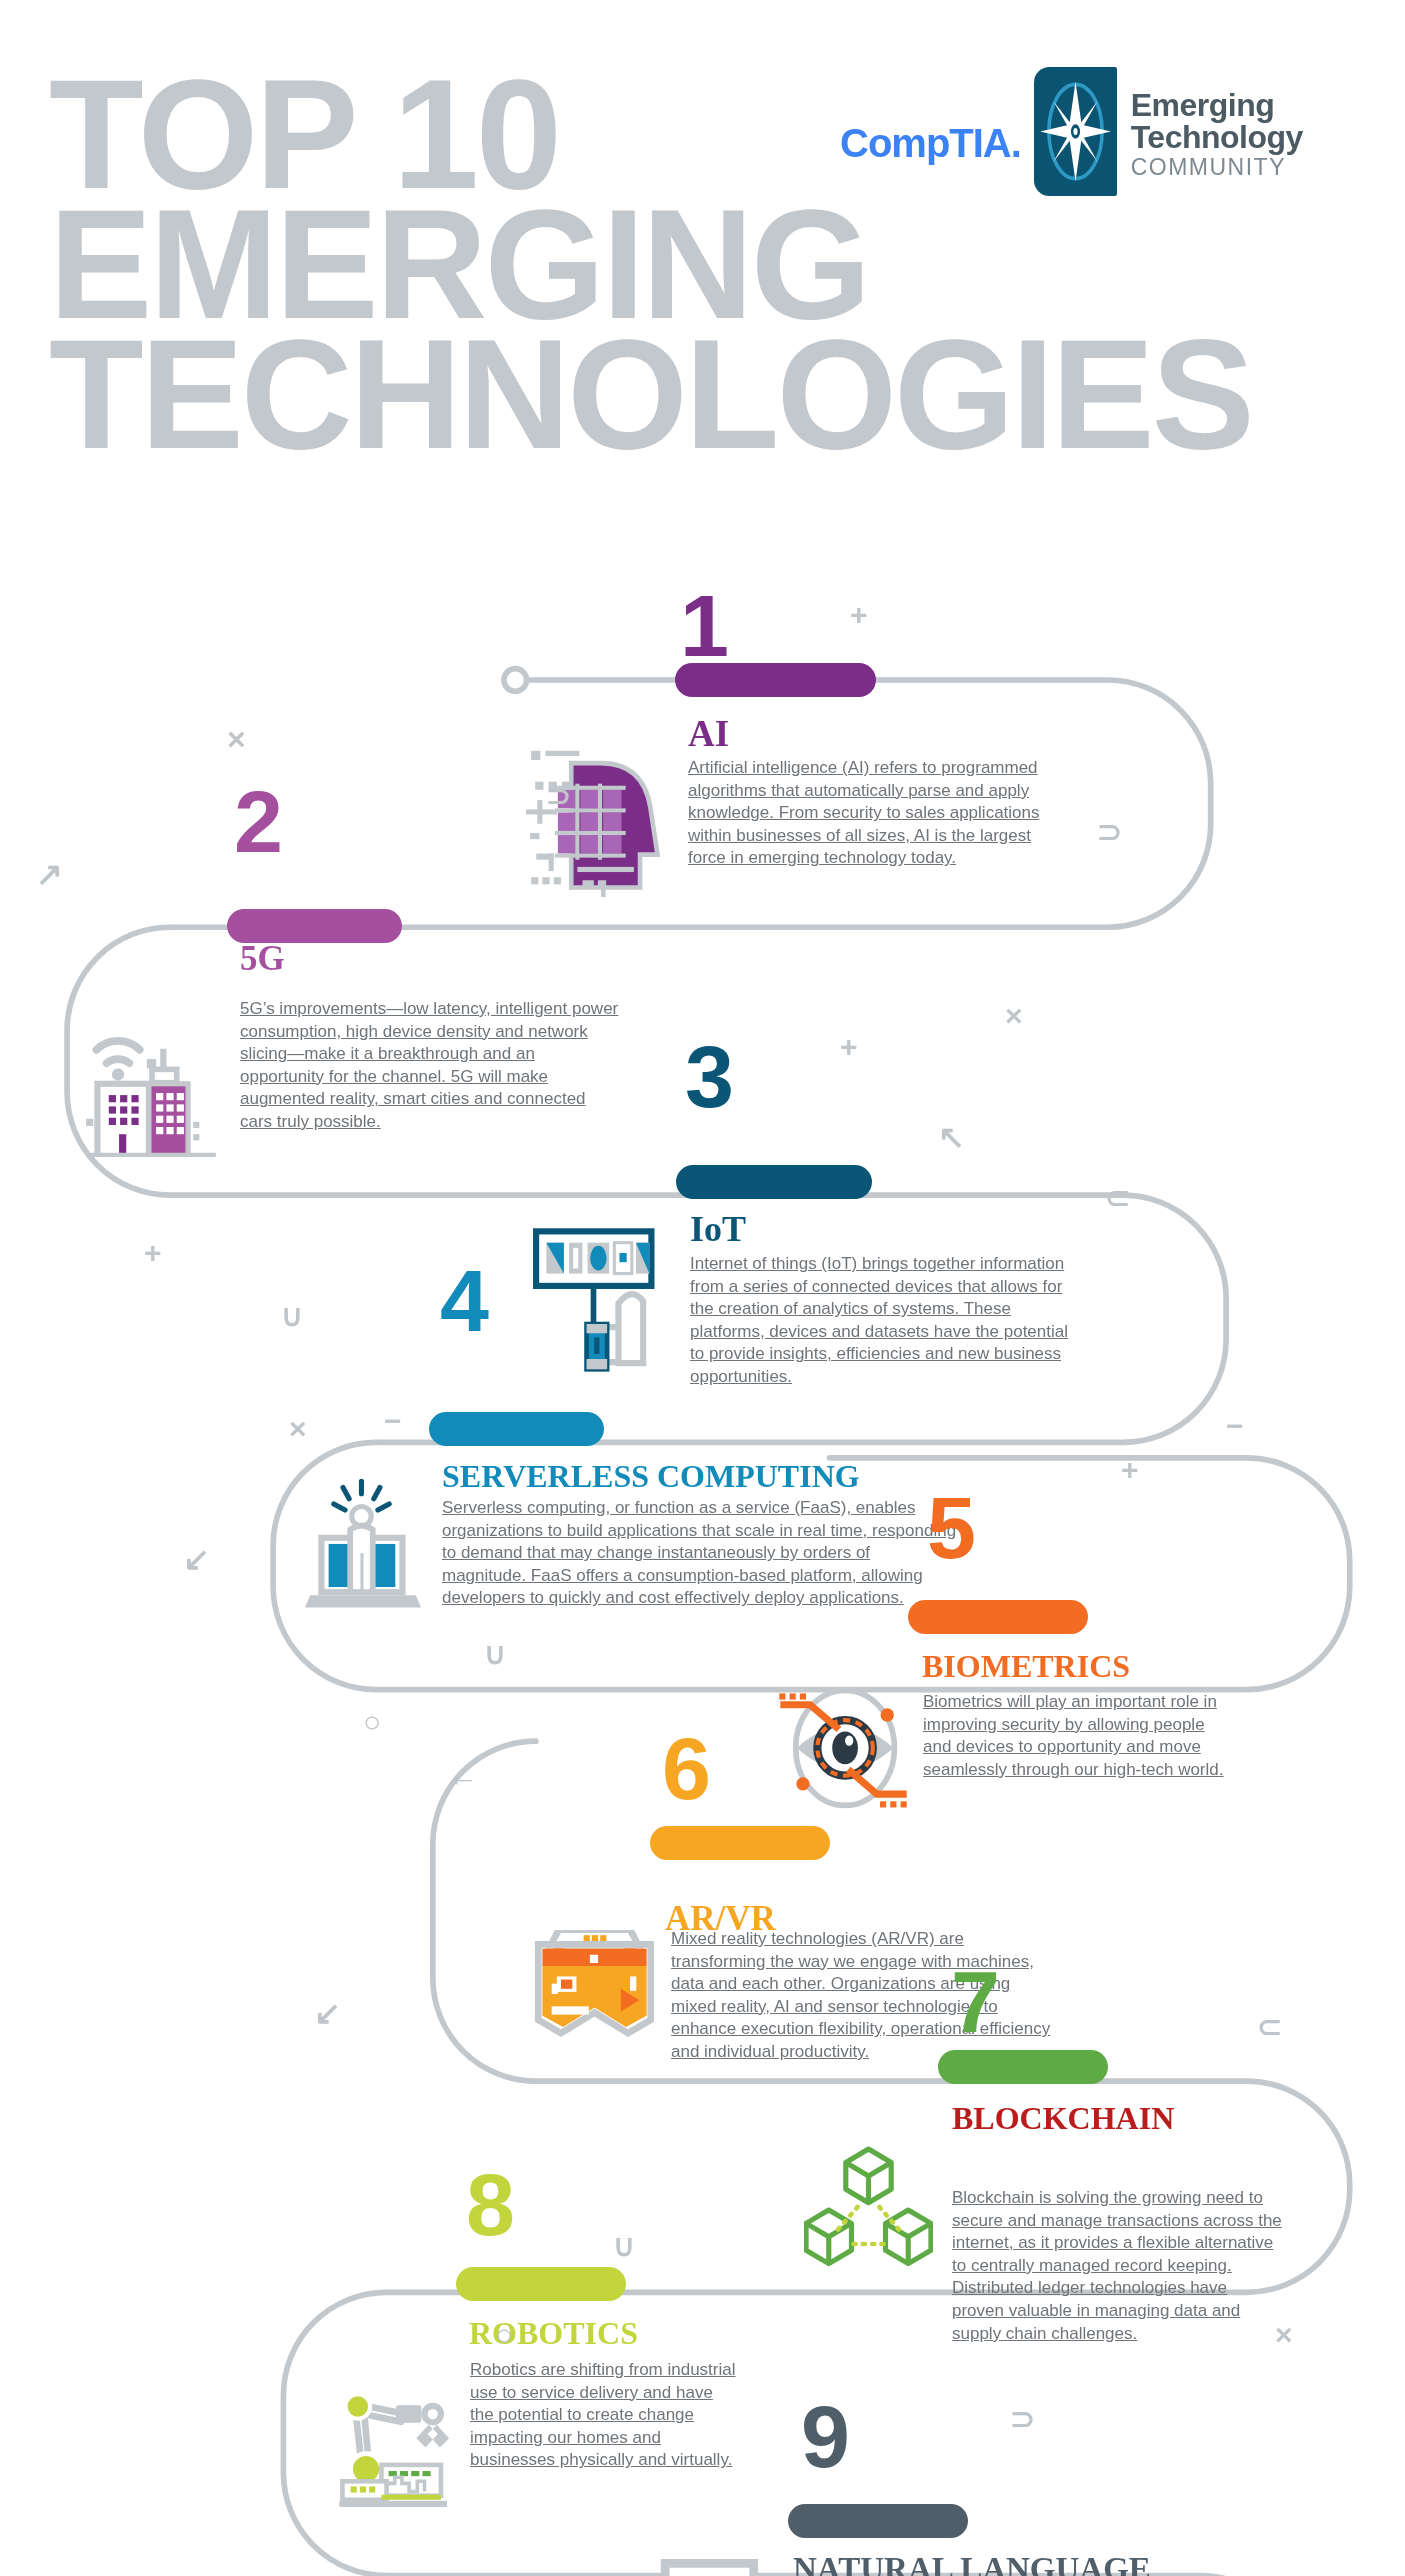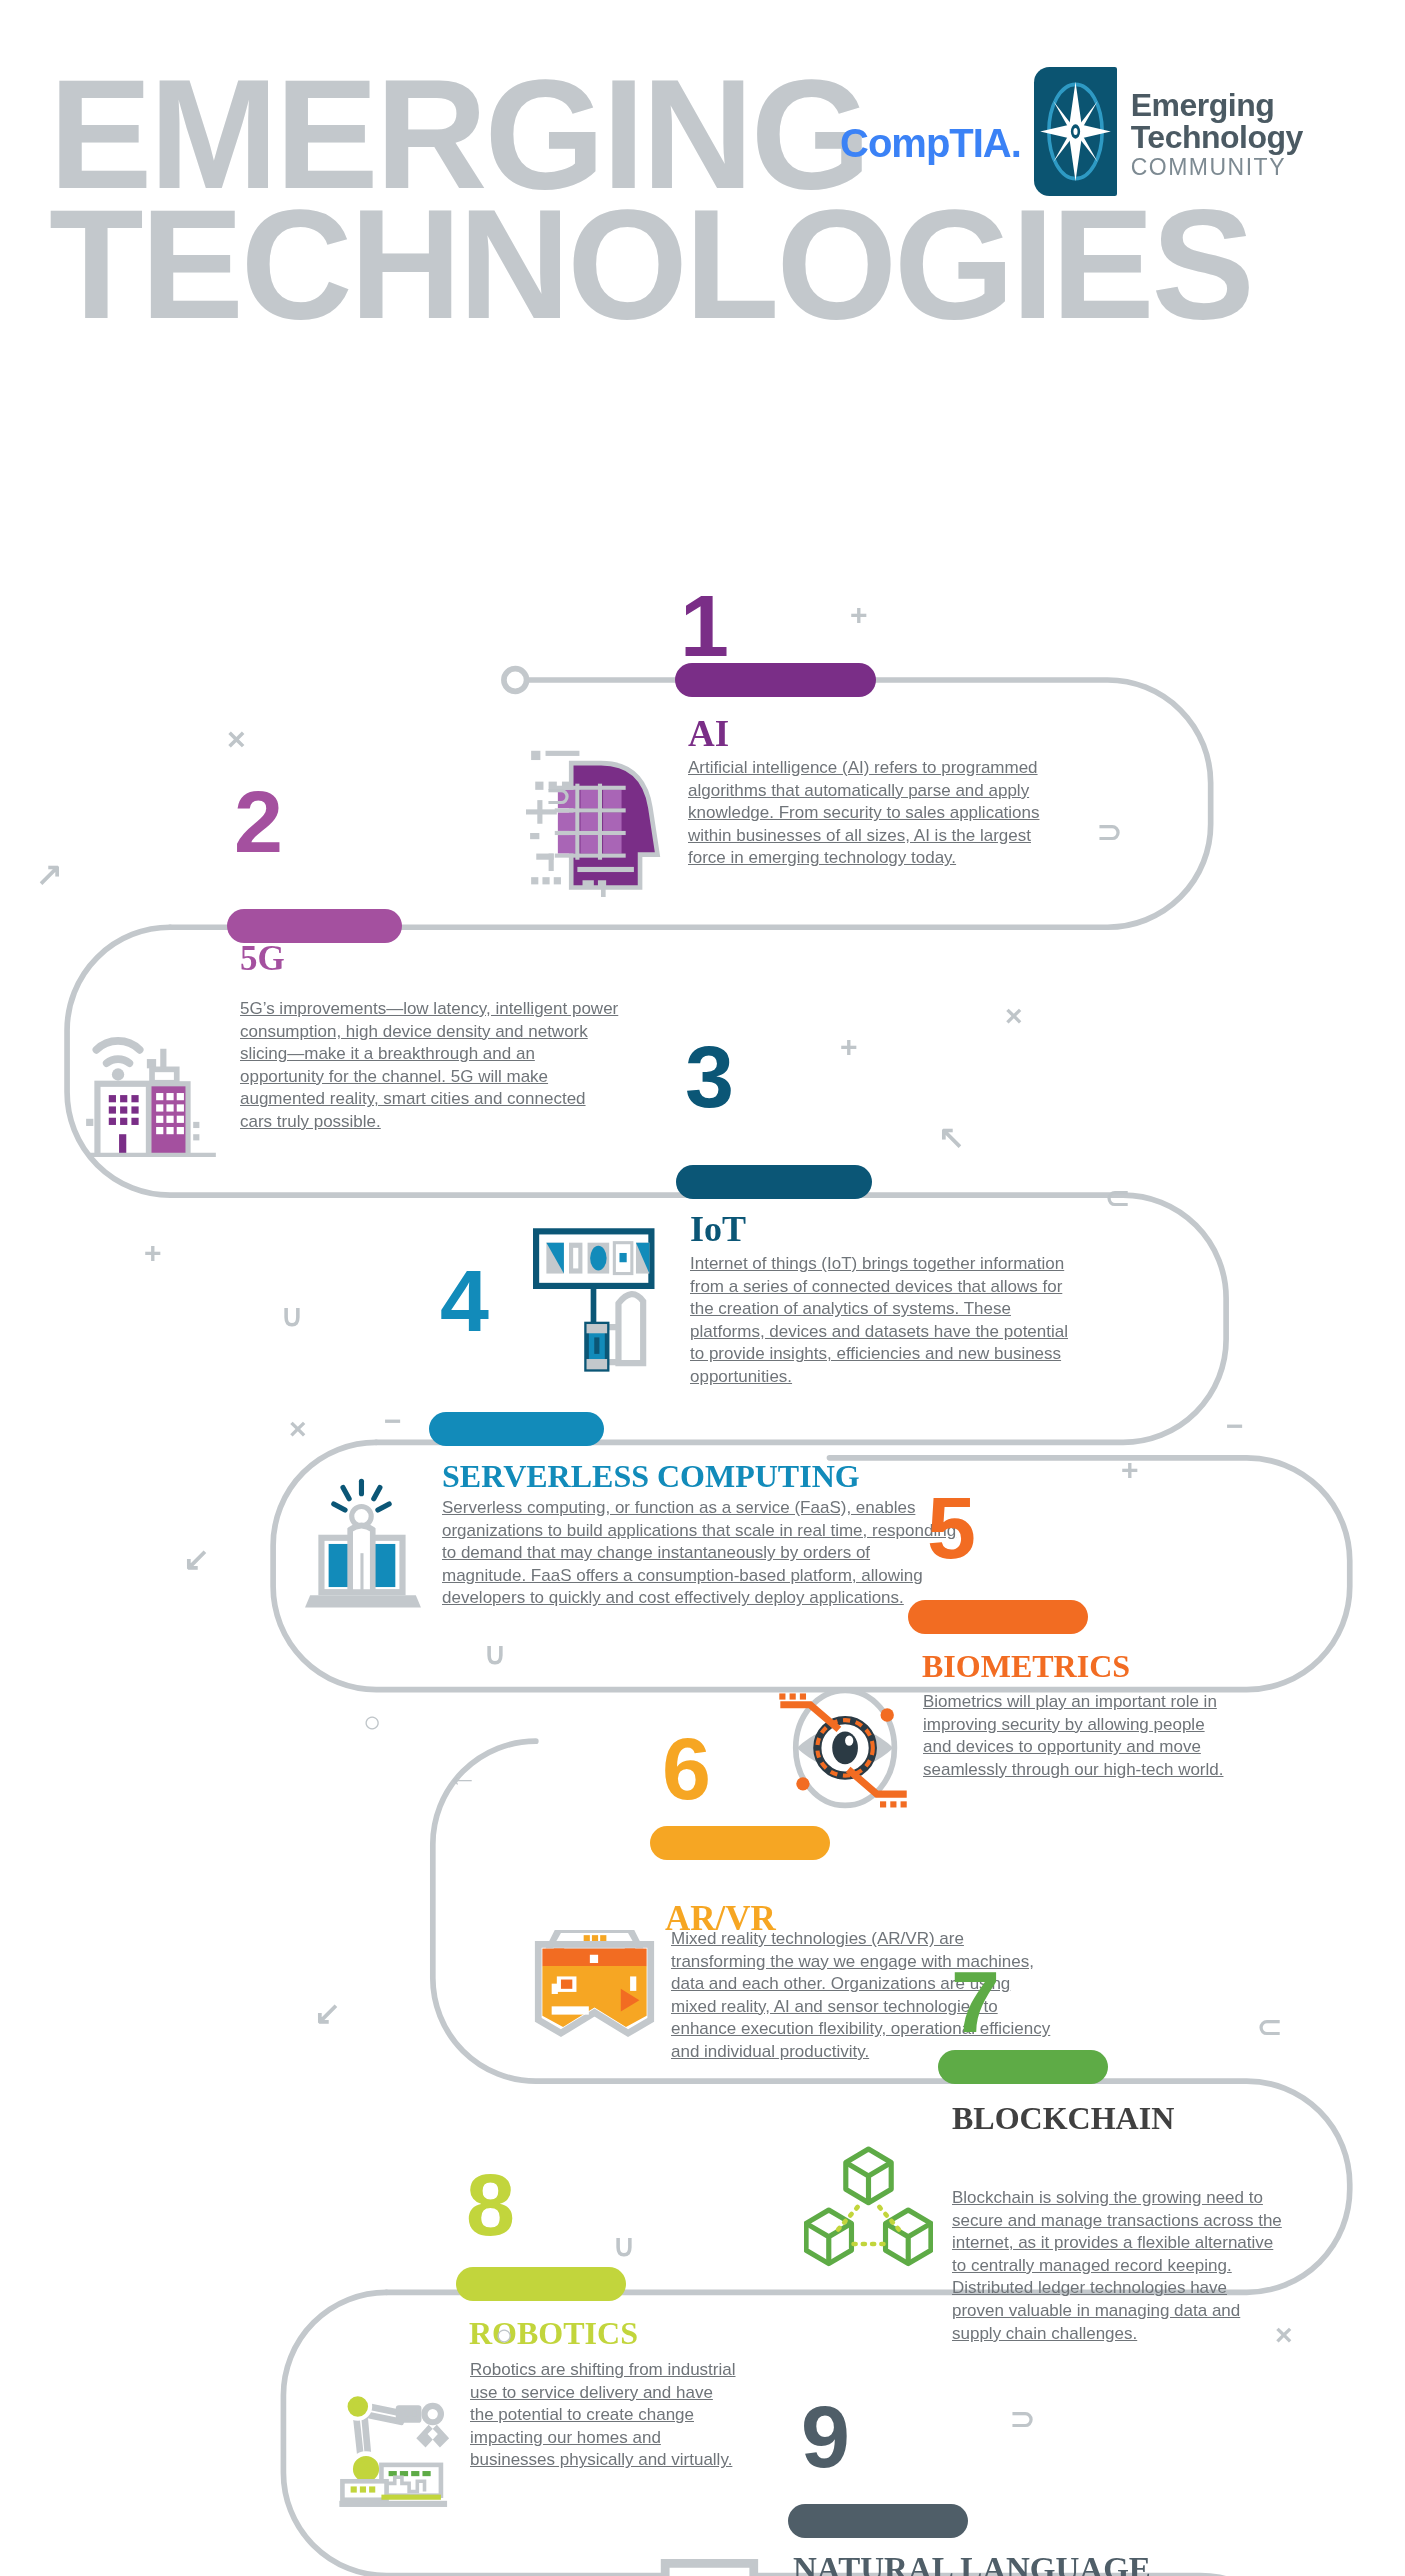--- a/index.html
+++ b/index.html
@@ -67,20 +67,21 @@
 
   
   .deco{position:absolute;color:#bfc5c9;font-family:"Liberation Sans", sans-serif;font-weight:bold;}
 </style>
 </head>
 <body>
 
 <div id="stage">
 
   <div class="hdr-title">
+    <div>TOP 10</div>
     <div>EMERGING</div>
     <div>TECHNOLOGIES</div>
   </div>
 
   <div class="logo-wrap">
     <div class="comptia-word">CompTIA.</div>
     <div class="logo-badge">
       <svg width="83" height="129" viewBox="0 0 162 250">
         <ellipse cx="81" cy="125" rx="52" ry="92" fill="none" stroke="#2e9ac4" stroke-width="7"></ellipse>
         <path d="M81 28 L93 112 L150 125 L93 138 L81 222 L69 138 L12 125 L69 112 Z" fill="#ffffff"></path>
@@ -335,21 +336,21 @@
         <rect x="194" y="146" width="12" height="28" fill="#ffffff"></rect>
         <path d="M176 170 l36 22 l-36 22 Z" fill="#f26c22"></path>
         <rect x="42" y="204" width="72" height="16" fill="#ffffff"></rect>
       </svg>
     </div>
   </div>
 
   <div class="item">
     <div class="num" style="left:951px;top:1958px;color:#5eab46;">7</div>
     <div class="badge" style="left:938px;top:2050px;width:170px;background:#5eab46;"></div>
-    <div class="itm-title" style="left:952px;top:2103px;font-size:32px;color:#404040;">BLOCKCHAIN</div>
+    <div class="itm-title" style="left:952px;top:2103px;font-size:32px;color:#b91c1c;">BLOCKCHAIN</div>
     <div class="itm-body" style="left:952px;top:2143px;width:330px;margin-top:44px;">Blockchain is solving the growing need to secure and manage transactions across the internet, as it provides a flexible alternative to centrally managed record keeping. Distributed ledger technologies have proven valuable in managing data and supply chain challenges.</div>
     <div class="itm-icon" style="left:804px;top:2146px;">
       <svg width="129" height="129" viewBox="0 0 250 250">
         <g stroke="#5eab46" stroke-width="10" fill="none" stroke-linejoin="round">
           <path d="M125 6 l44 26 v52 l-44 26 l-44 -26 v-52 Z"></path>
           <path d="M81 32 l44 26 l44 -26 M125 58 v52"></path>
           <path d="M48 124 l44 26 v52 l-44 26 l-44 -26 v-52 Z"></path>
           <path d="M4 150 l44 26 l44 -26 M48 176 v52"></path>
           <path d="M202 124 l44 26 v52 l-44 26 l-44 -26 v-52 Z"></path>
           <path d="M158 150 l44 26 l44 -26 M202 176 v52"></path>

